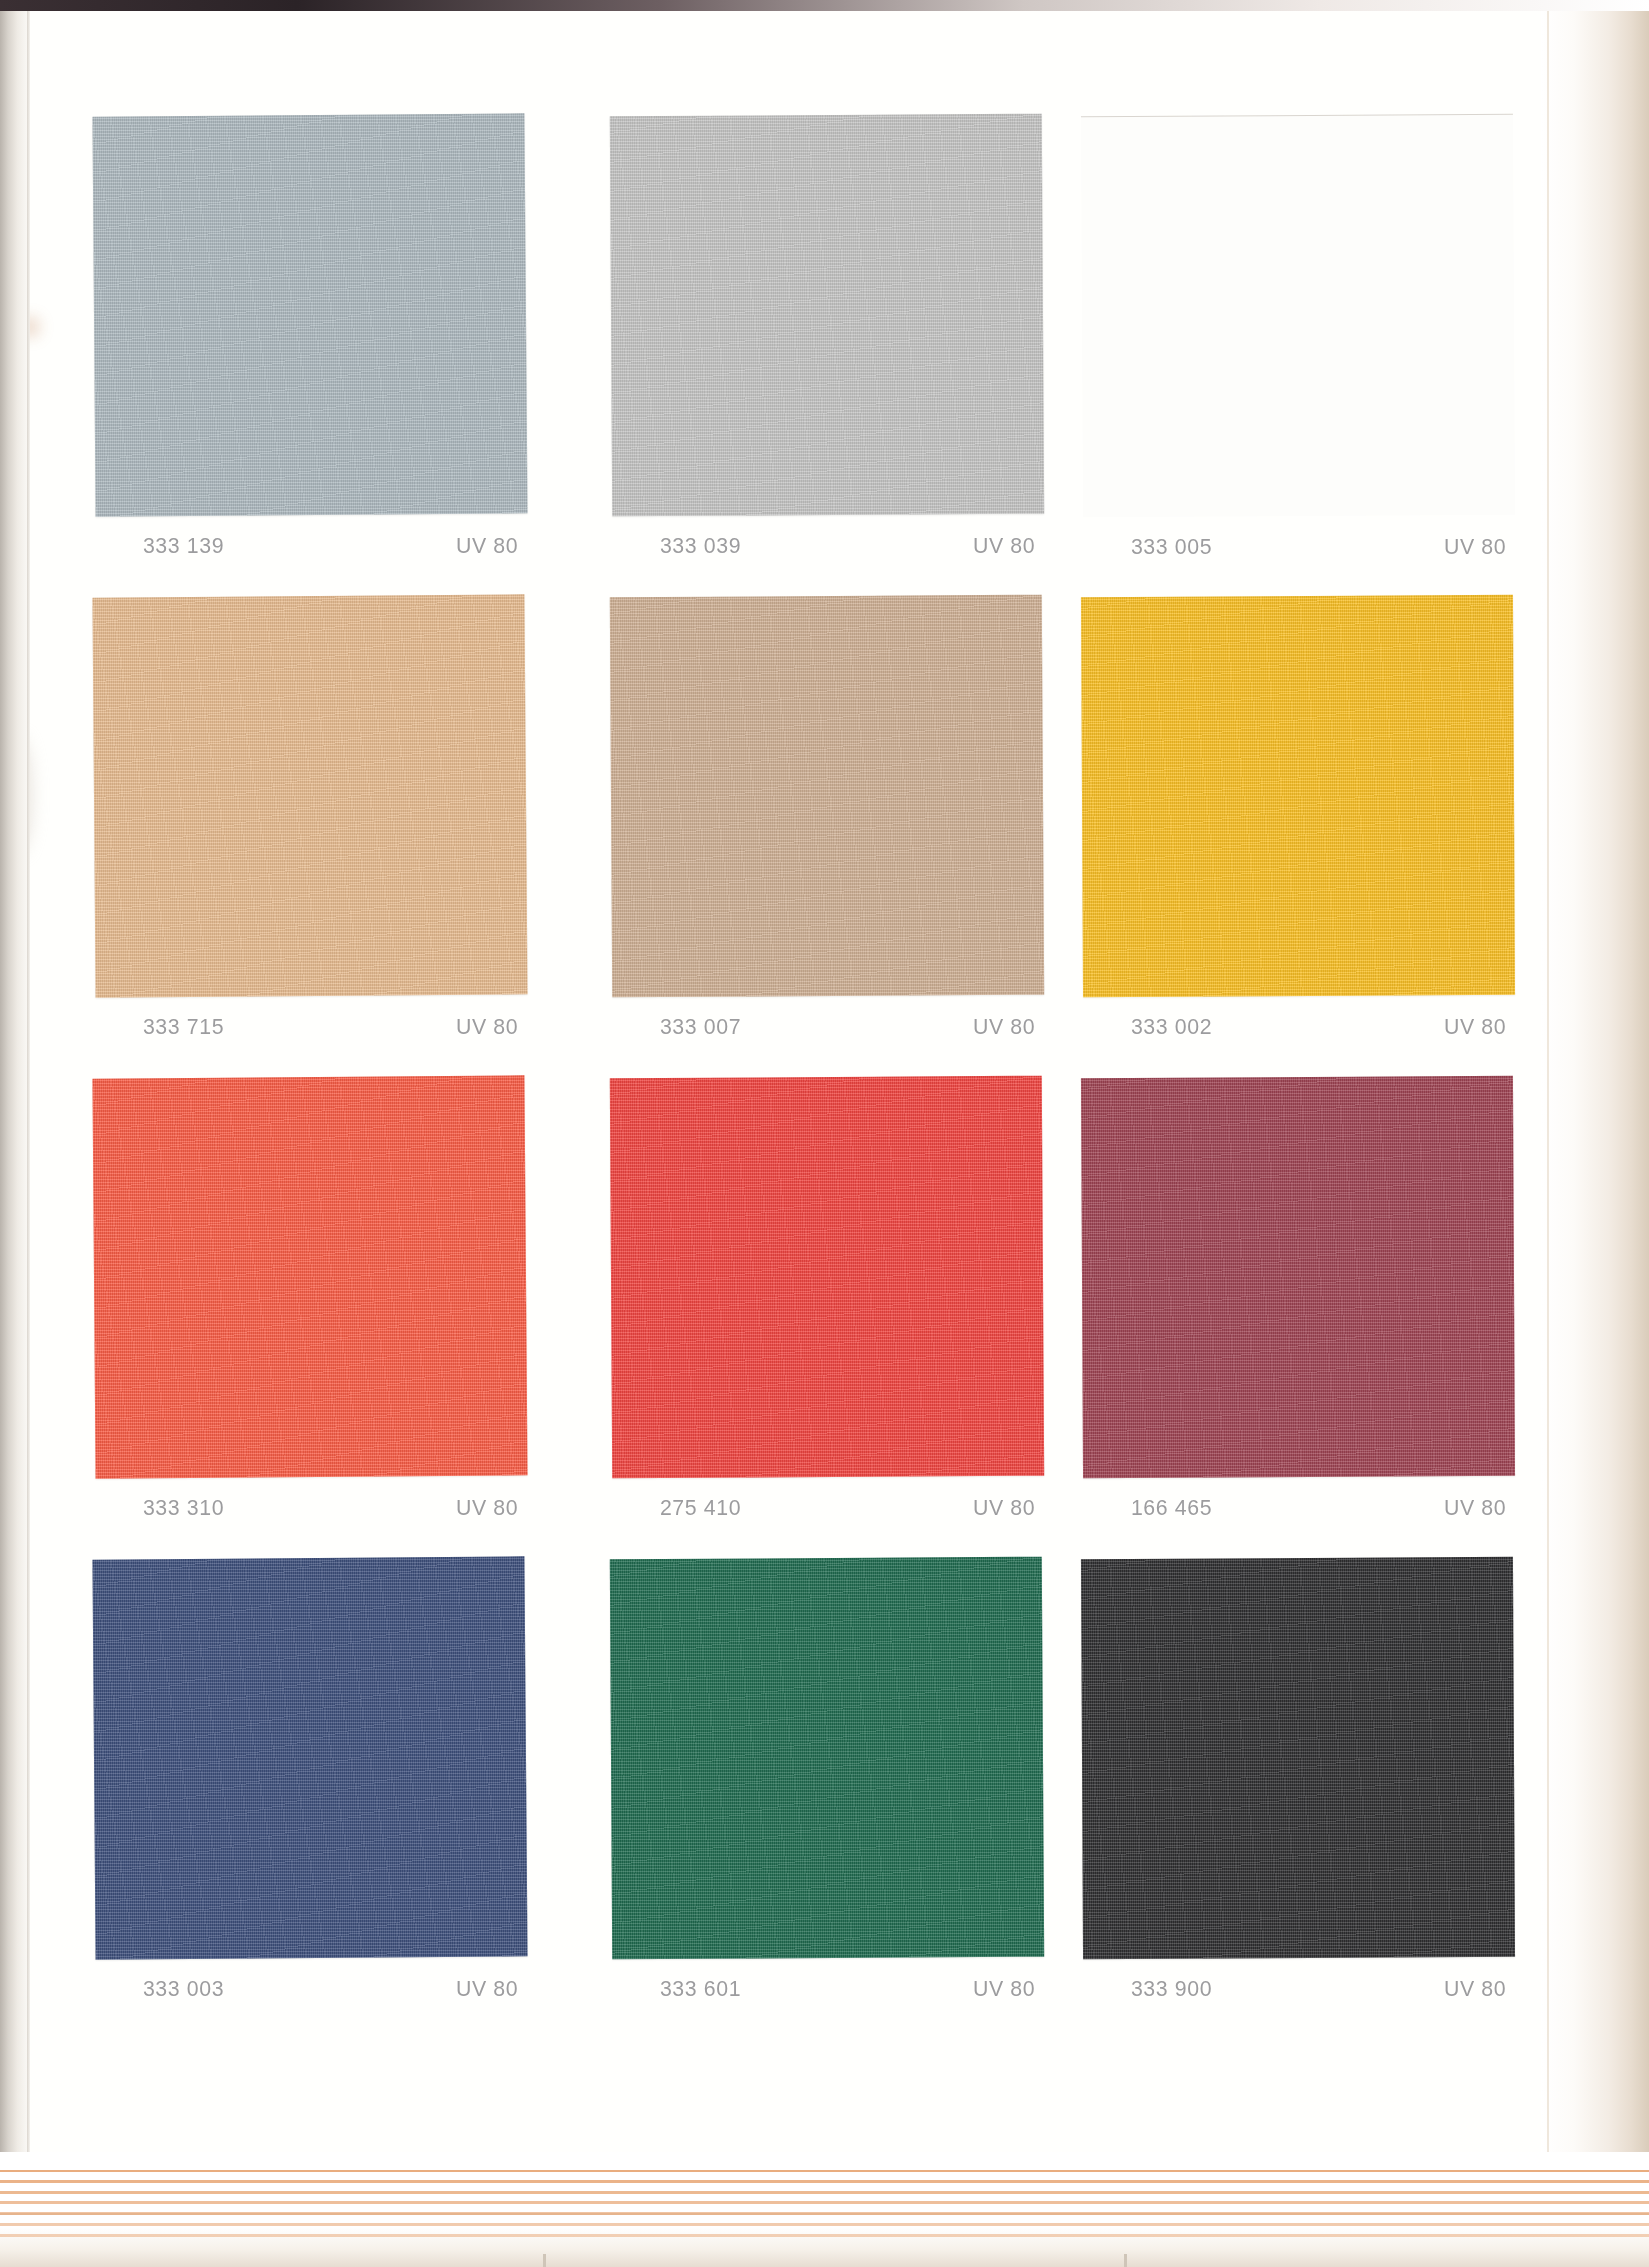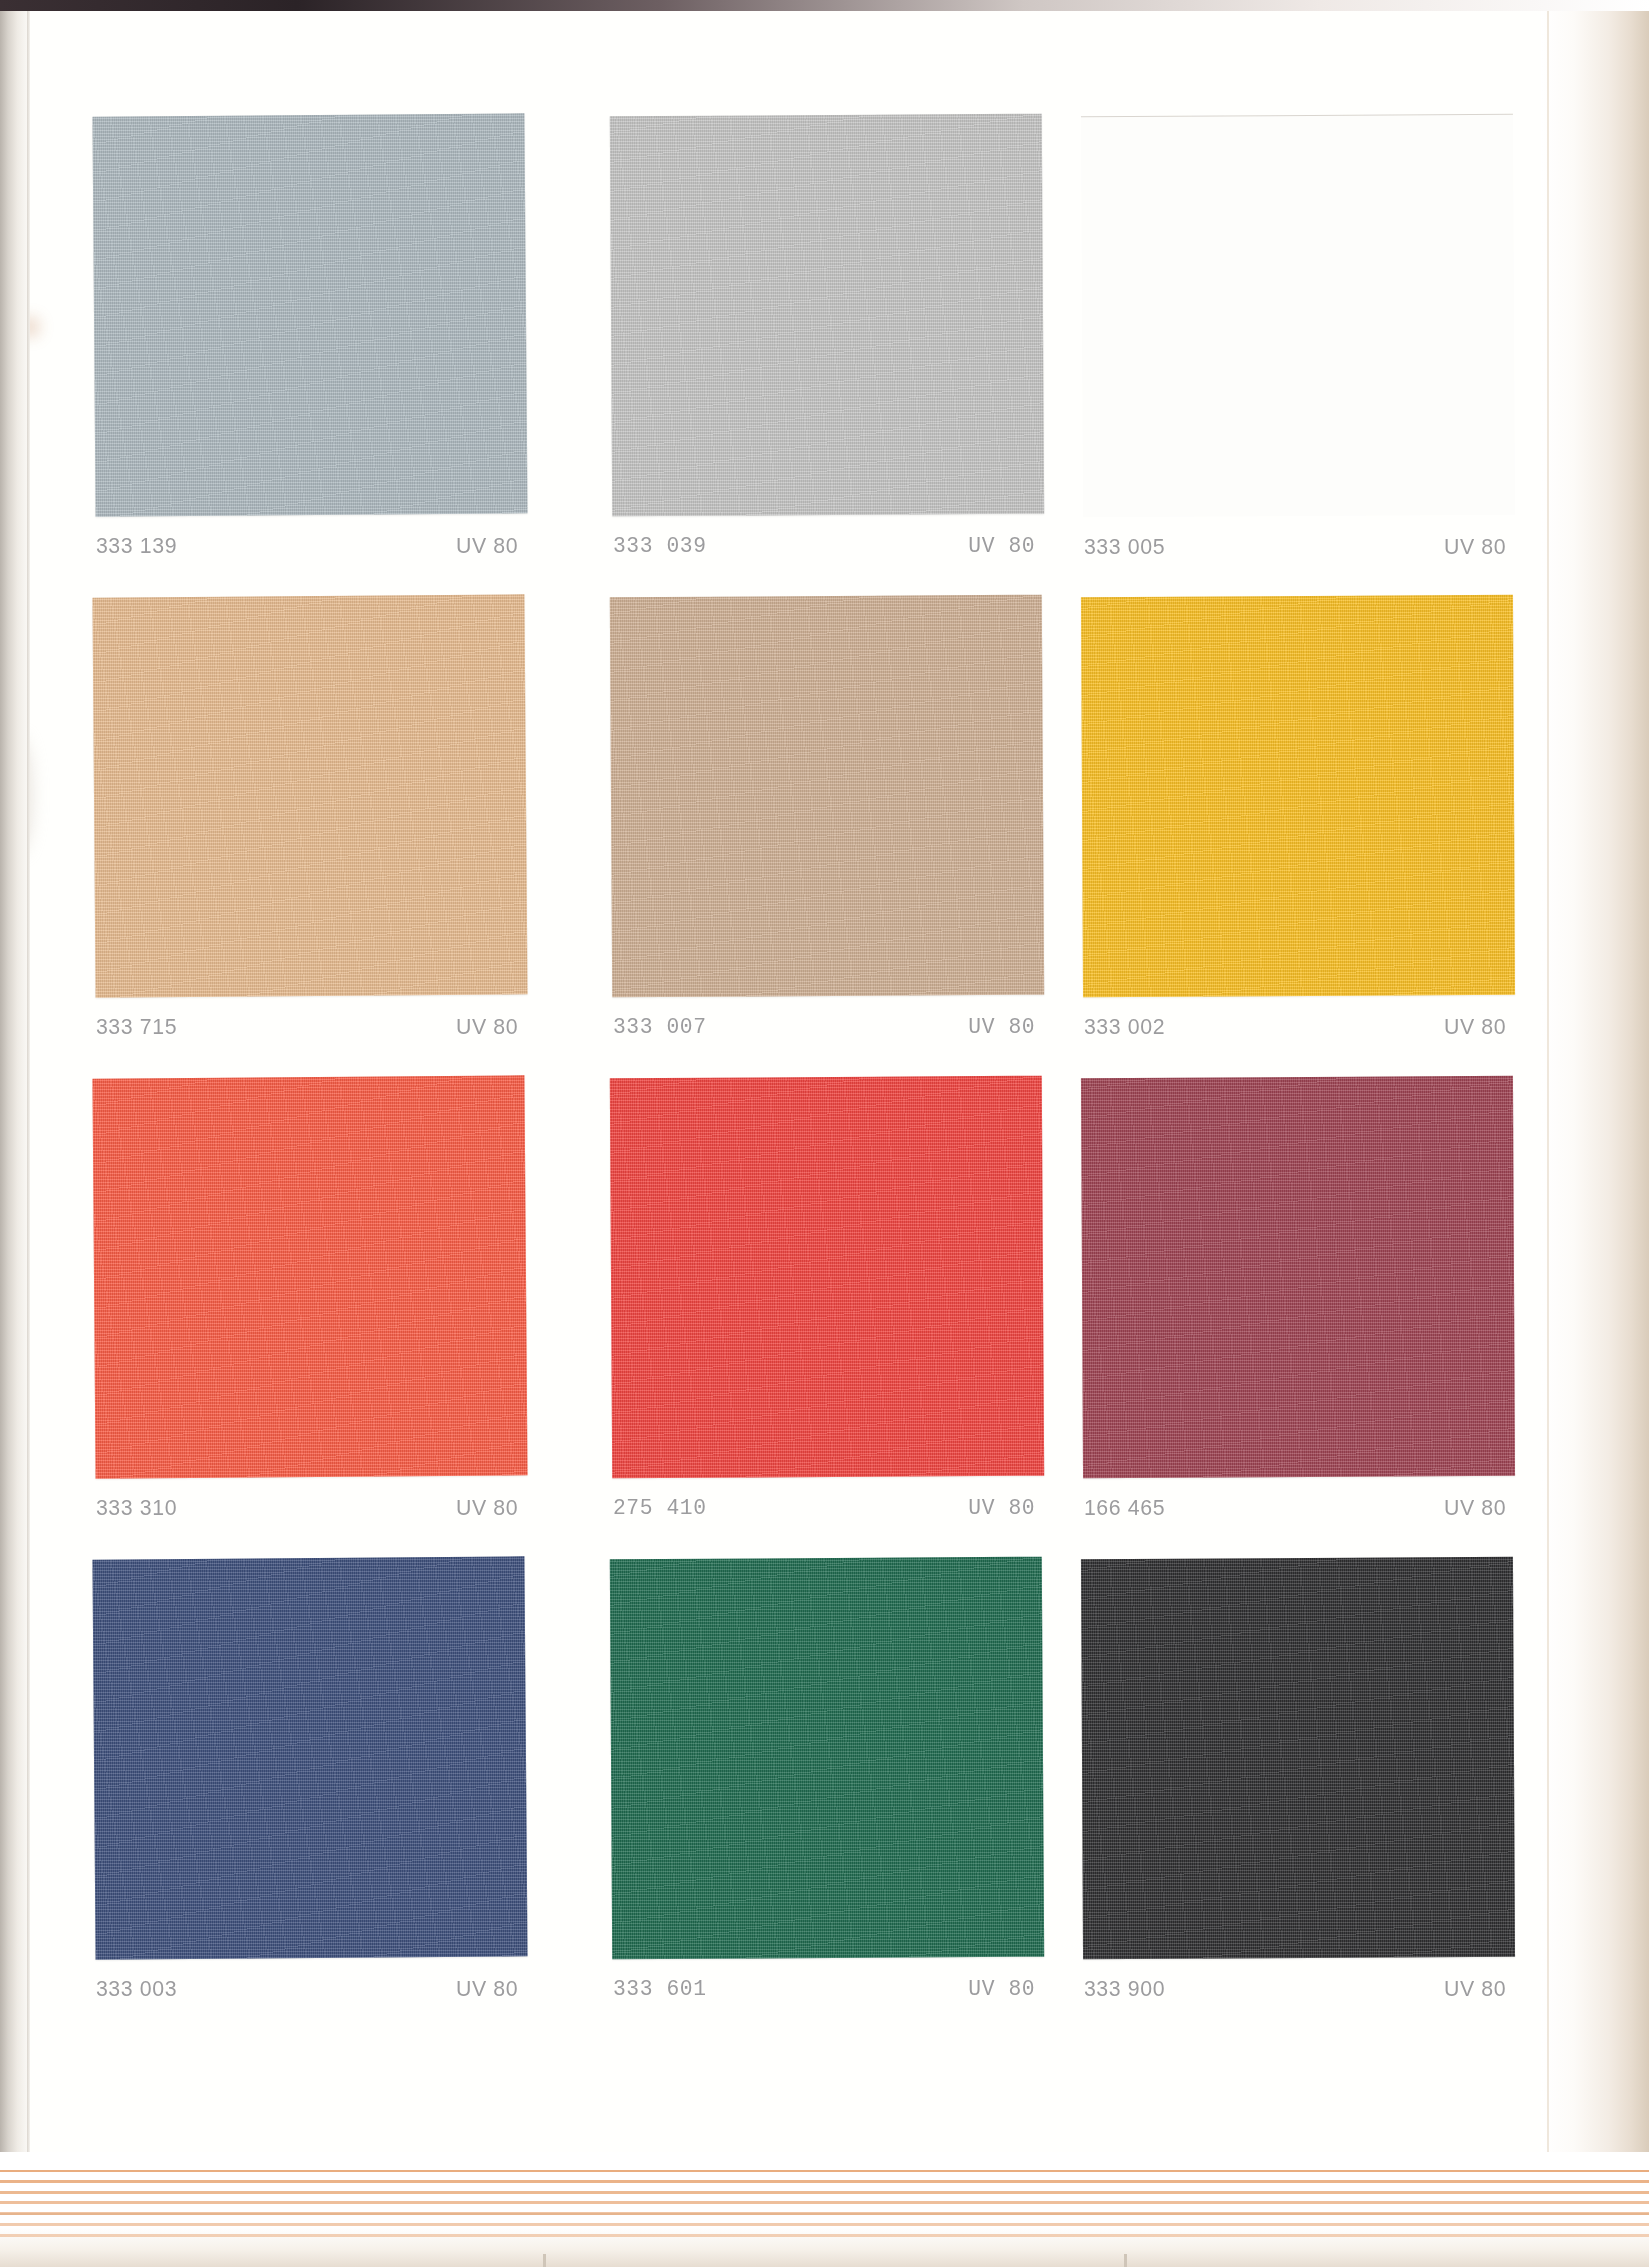--- a/index.html
+++ b/index.html
@@ -58,21 +58,21 @@
   }
   .row{
     position:relative;
     height:481px;
   }
   .cell{
     position:absolute;
     width:432px;
   }
   .cell.c0{left:0;}
-  .cell.c1{left:517px;font-family:Liberation Mono, monospace;}
+  .cell.c1{left:517px;}
   .cell.c2{left:988px;}
 
   .swatch{
     position:relative;
     width:432px;height:400px;
     overflow:hidden;
     
     background-image:
       repeating-linear-gradient(0deg, rgba(255,255,255,.14) 0px, rgba(255,255,255,.14) 1px, rgba(0,0,0,.055) 1px, rgba(0,0,0,.055) 2.9px),
       repeating-linear-gradient(90deg, rgba(255,255,255,.10) 0px, rgba(255,255,255,.10) 1px, rgba(0,0,0,.045) 1px, rgba(0,0,0,.045) 1.9px);
@@ -90,20 +90,21 @@
   .sk2{transform:rotate(-0.30deg);}
 
   .label{
     position:relative;
     margin-top:19.4px;
     height:25px;
     font-size:21.3px;
     letter-spacing:0.6px;
     color:#9c9c9e;
     white-space:nowrap;
+    margin-left:47px;
   }
   .label .code{position:absolute;left:1.9px;top:0;}
   .label .uv{position:absolute;right:7.8px;top:0;}
 
   
   .footer-band{
     position:absolute;
     left:0;bottom:0;
     width:1650px;height:116px;
     background:#ffffff;

